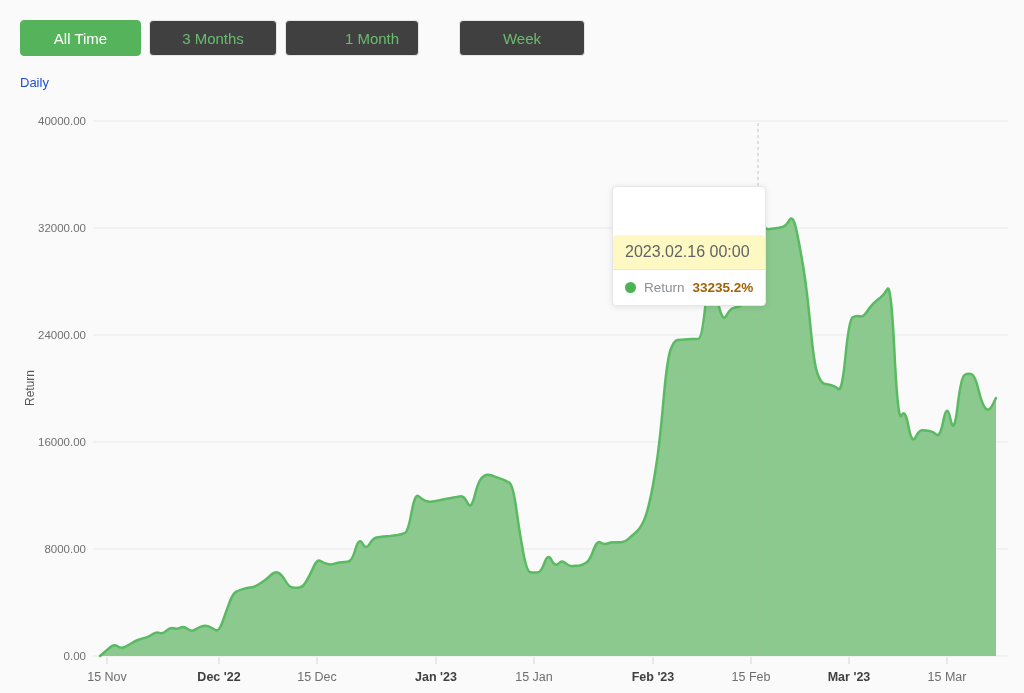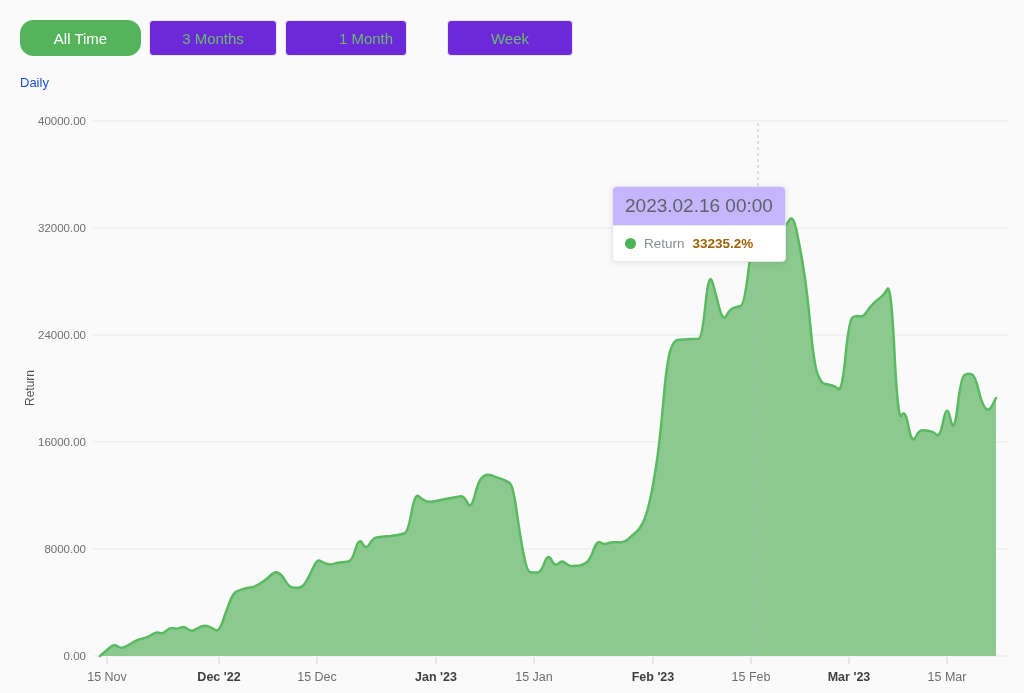--- a/index.html
+++ b/index.html
@@ -14,37 +14,36 @@
     overflow:hidden;
   }
   .toolbar{
     position:absolute;left:20px;top:20px;
     display:flex;gap:8px;
   }
   .btn{
     height:36px;
     border-radius:4px;
     border:1px solid #e4e7e9;
-    background:#6d28d9;
+    background:#404040;
     color:#68bd6d;
     font-size:15px;
     font-family:inherit;
     display:flex;align-items:center;justify-content:center;
     cursor:pointer;
     box-sizing:border-box;
   }
   .btn:nth-child(1){width:121px;}
   .btn:nth-child(2){width:128px;}
-  .btn:nth-child(3){width:122px;padding-left:46px;}
+  .btn:nth-child(3){width:134px;padding-left:46px;}
   .btn:nth-child(4){width:126px;margin-left:32px;}
   .btn.active{
     background:#55b45b;
     border-color:#55b45b;
     color:#ffffff;
-    border-radius:13px;
   }
   .freq{
     position:absolute;left:20px;top:75px;
     font-size:13px;color:#1d4ed8;
   }
   .ylabel{
     position:absolute;left:30px;top:388px;
     transform:translate(-50%,-50%) rotate(-90deg);
     font-size:12px;color:#555;white-space:nowrap;
   }
@@ -52,26 +51,27 @@
   .tooltip{
     position:absolute;
     background:#ffffff;
     border:1px solid #e5e7e9;
     border-radius:4px;
     box-shadow:0 1px 6px rgba(0,0,0,.10);
     min-width:142px;
     z-index:5;
   }
   .tt-head{
-    background:#c4b5fd;
+    background:#fef9c3;
     border-bottom:1px solid #e5e7e9;
     border-radius:4px 4px 0 0;
     padding:8px 12px;
-    font-size:19px;color:#5f6368;
+    font-size:16px;color:#5f6368;
     white-space:nowrap;
+    margin-top:48px;
   }
   .tt-body{
     display:flex;align-items:center;gap:8px;
     padding:10px 12px;
     font-size:13.5px;white-space:nowrap;
   }
   .tt-dot{
     width:11px;height:11px;border-radius:50%;
     background:#4cb256;flex:0 0 auto;
   }

